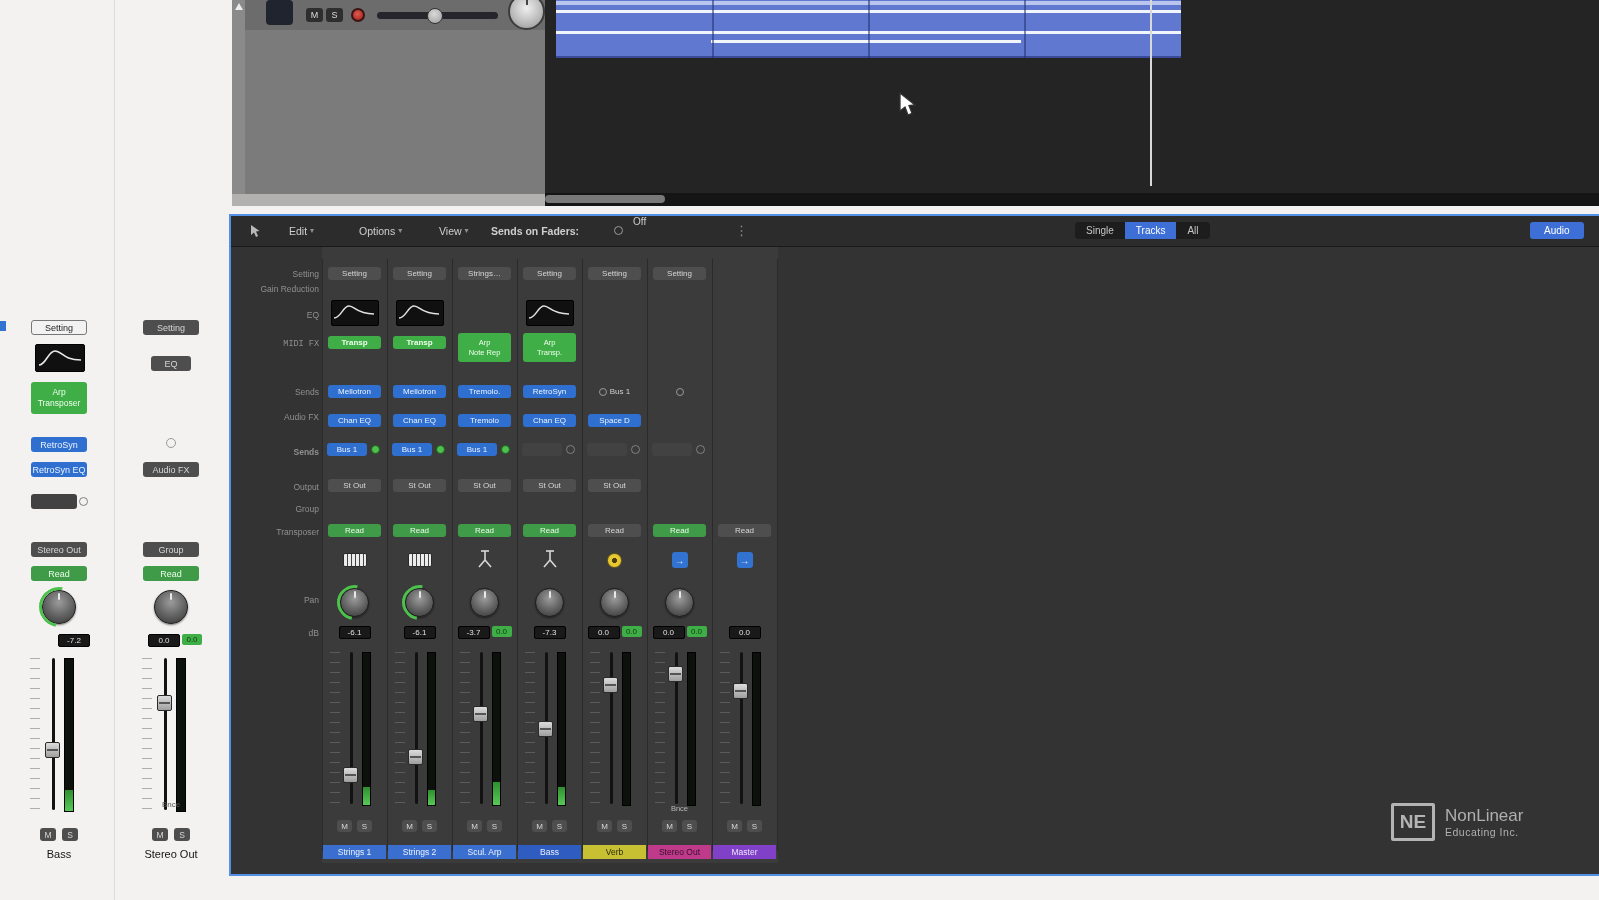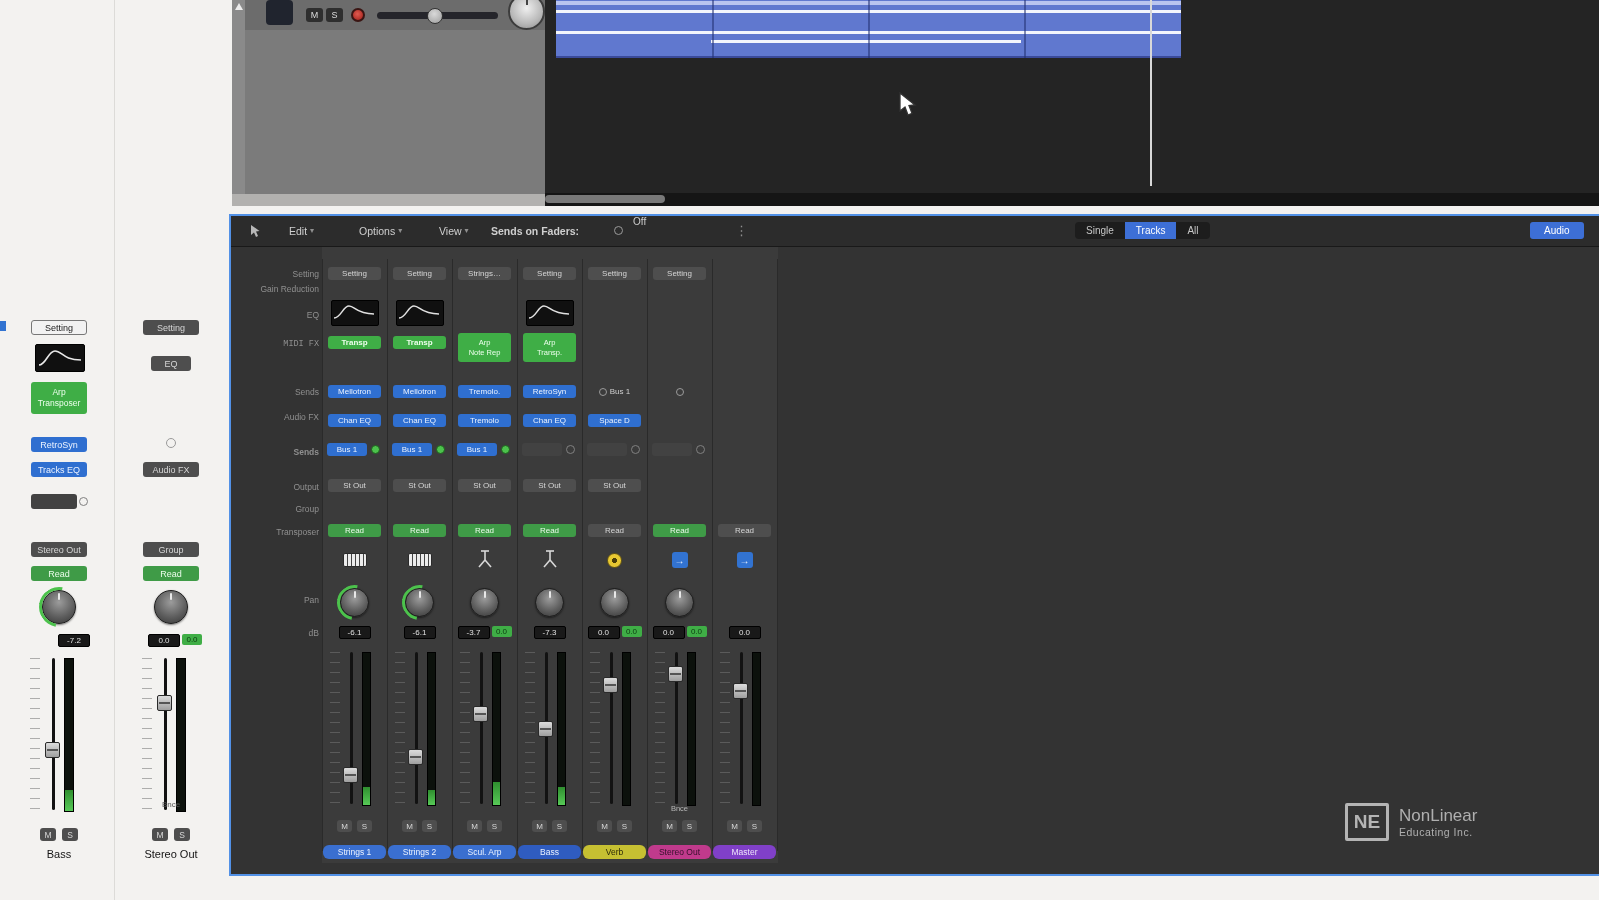--- a/index.html
+++ b/index.html
@@ -109,21 +109,21 @@
   .ftrack{position:absolute;left:28px;top:2px;width:3px;height:152px;background:#121212;border-radius:2px;}
   .fcap{position:absolute;left:21px;width:15px;height:16px;background:linear-gradient(#dcdcdc,#9f9f9f);
     border:1px solid #2a2a2a;border-radius:2px;box-sizing:border-box;}
   .fcap::after{content:"";position:absolute;left:1px;right:1px;top:6px;height:2px;background:#555;}
   .meter{position:absolute;left:40px;top:2px;width:7px;height:152px;background:#0c110c;border:1px solid #000;}
   .mfill{position:absolute;left:0;right:0;bottom:0;background:linear-gradient(#2f8f2f,#57c957);}
   .bnce{position:absolute;left:0;top:557px;width:65px;text-align:center;font-size:7.5px;color:#b8b8b8;}
   .msrow{position:absolute;left:0;top:573px;width:65px;display:flex;gap:5px;justify-content:center;}
   .msbtn{width:15px;height:12px;border-radius:3px;background:#4e4e4e;color:#d8d8d8;font-size:8px;
     display:flex;align-items:center;justify-content:center;}
-  .name{position:absolute;left:1px;top:598px;width:63px;height:14px;border-radius:6px;font-size:8.5px;
+  .name{position:absolute;left:1px;top:598px;width:63px;height:14px;border-radius:0;font-size:8.5px;
     display:flex;align-items:center;justify-content:center;overflow:hidden;white-space:nowrap;}
 
   
   .lstrip{position:absolute;top:318px;width:62px;height:548px;z-index:2;}
   .lpill{position:absolute;left:3px;width:56px;height:15px;border-radius:3px;background:#4e4e4e;color:#d6d6d6;
     font-size:9px;display:flex;align-items:center;justify-content:center;overflow:hidden;white-space:nowrap;}
   .lwhite{background:#f2f2f2;color:#222;border:1px solid #777;box-sizing:border-box;}
   .lblue{background:#2f6fd0;color:#eaf2ff;}
   .lread{background:#3f9b47;color:#eafcea;}
   .lslot{background:#424242;width:46px;}
@@ -139,21 +139,21 @@
   .lftrack{left:24px;}
   .lfcap{left:17px;}
   .lmeter{left:36px;width:8px;}
   .lmsrow{position:absolute;left:0;width:62px;display:flex;gap:6px;justify-content:center;}
   .lmsbtn{width:16px;height:13px;border-radius:3px;background:#4e4e4e;color:#d8d8d8;font-size:8.5px;
     display:flex;align-items:center;justify-content:center;}
   .lname{position:absolute;left:0;width:62px;text-align:center;font-size:11px;color:#141414;}
   .lbnce{position:absolute;left:0;width:62px;text-align:center;font-size:8px;color:#555;}
 
   
-  .wm{position:absolute;left:1345px;top:803px;z-index:10;display:flex;align-items:center;gap:10px;opacity:.9;}
+  .wm{position:absolute;left:1391px;top:803px;z-index:10;display:flex;align-items:center;gap:10px;opacity:.9;}
   .wm-box{width:44px;height:38px;border:3px solid #c2c2c2;border-radius:2px;box-sizing:border-box;
     display:flex;align-items:center;justify-content:center;font-size:19px;font-weight:bold;color:#c2c2c2;}
   .wm-l1{font-size:17px;color:#bdbdbd;}
   .wm-l2{font-size:10.5px;color:#bdbdbd;letter-spacing:.5px;}
 </style>
 </head>
 <body>
 
 <div class="v-divider"></div>
 <div class="edge-blue"></div>
@@ -500,21 +500,21 @@
   <div class="leq" style="top:26px">
     <svg width="48" height="26" viewBox="0 0 48 26">
         <path d="M3 20 C10 20 12 6 19 6 C26 6 27 15 45 15" fill="none" stroke="#e8e8e8" stroke-width="1.6"></path>
       </svg>
   </div>
   <div class="lmidi2" style="top:64px">
     <div>Arp</div>
     <div>Transposer</div>
   </div>
   <div class="lpill lblue" style="top:119px">RetroSyn</div>
-  <div class="lpill lblue" style="top:144px">Tracks EQ</div>
+  <div class="lpill lblue" style="top:144px">RetroSyn EQ</div>
   <div class="lpill lslot" style="top:176px"></div>
   <div class="lsendring" style="top:179px"></div>
   <div class="lpill" style="top:224px">Stereo Out</div>
   <div class="lpill lread" style="top:248px">Read</div>
   <div class="lknobwrap" style="top:272px">
     <div class="knob k34">
         <div class="arc"></div>
       </div>
   </div>
   <div class="ldbrow" style="top:316px">

